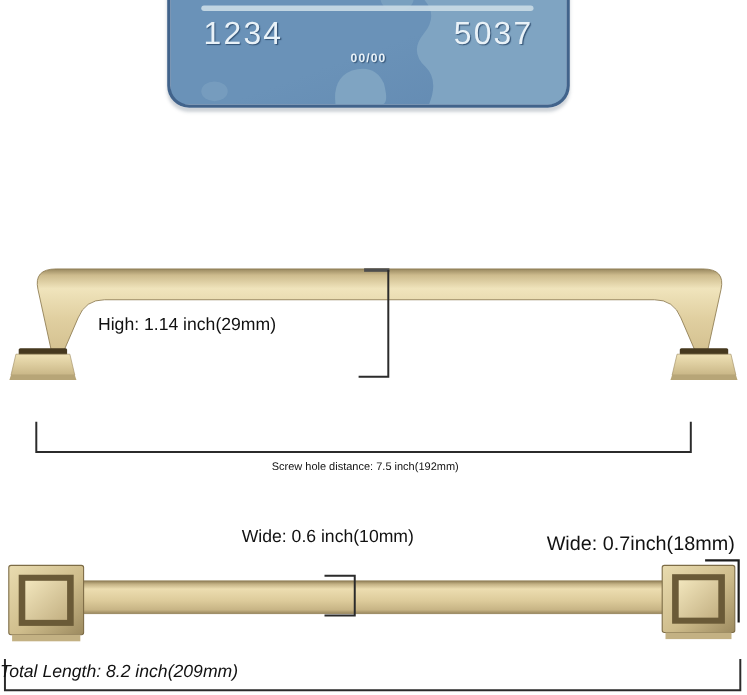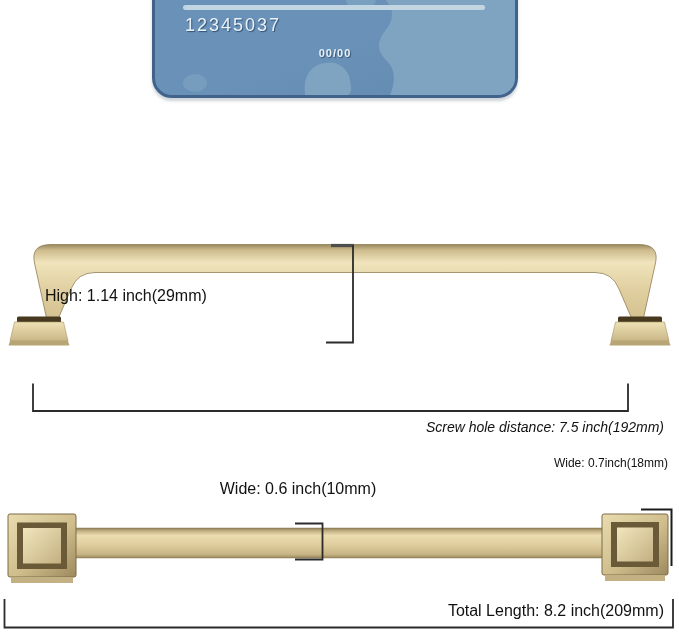--- a/index.html
+++ b/index.html
@@ -14,43 +14,43 @@
     border:3px solid var(--card-border);border-radius:20px;
     box-shadow:0 3px 3px rgba(60,80,100,.25);
     overflow:hidden;
   }
   .card svg.map{position:absolute;inset:0;}
   .card .stripe{
     position:absolute;left:28px;top:32px;width:302px;height:5px;border-radius:3px;
     background:var(--card-stripe);opacity:.95;
   }
   .card .numbers{
-    position:absolute;left:30px;right:30px;top:42px;display:flex;justify-content:flex-start;
-    font-size:18px;font-weight:500;letter-spacing:2px;color:var(--card-text);
+    position:absolute;left:30px;right:30px;top:42px;display:flex;justify-content:space-between;
+    font-size:29px;font-weight:500;letter-spacing:2px;color:var(--card-text);
     text-shadow:1px 1px 1px rgba(40,70,104,.85);
   }
   .card .expiry{
     position:absolute;left:0;right:0;top:74px;text-align:center;
     font-size:11px;font-weight:600;letter-spacing:1px;color:var(--card-text);
     text-shadow:1px 1px 1px rgba(40,70,104,.8);
   }
   .card .holder{
     position:absolute;left:27px;top:90px;
     font-size:17.5px;font-weight:500;letter-spacing:.5px;color:var(--card-text);
     text-shadow:1px 1px 1px rgba(40,70,104,.8);
   }
   
   svg.draw{position:absolute;left:0;top:0;}
   
   .dim{position:absolute;color:#111;white-space:nowrap;}
-  .lbl-high{left:0;width:340px;top:287px;text-align:left;font-size:16px;margin-left:45px;}
-  .lbl-screw{left:0;width:664px;top:419px;text-align:right;font-size:14px;font-style:italic;}
+  .lbl-high{left:0;width:340px;top:287px;text-align:center;font-size:16px;}
+  .lbl-screw{left:0;width:664px;top:419px;text-align:center;font-size:10px;}
   .lbl-wide-small{left:0;width:596px;top:480px;text-align:center;font-size:16px;}
-  .lbl-wide-big{right:11px;top:456px;text-align:left;font-size:12px;}
-  .lbl-total{left:0;width:664px;top:602px;text-align:right;font-size:16px;}
+  .lbl-wide-big{right:11px;top:484px;text-align:left;font-size:18px;}
+  .lbl-total{left:0;width:664px;top:602px;text-align:left;font-size:16px;font-style:italic;}
 </style>
 </head>
 <body>
 
 <div id="stage">
 
   <div class="card">
     <svg class="map" width="360" height="122" viewBox="0 0 360 122">
       <path d="M205 0 L360 0 L360 122 L235 122 Q244 100 232 88 Q217 74 230 58 Q245 40 228 24 Q213 10 205 0 Z" fill="#7fa4c2"></path>
       <path d="M150 122 Q147 98 165 91 Q186 85 194 103 Q199 122 192 122 Z" fill="#7fa4c2"></path>

